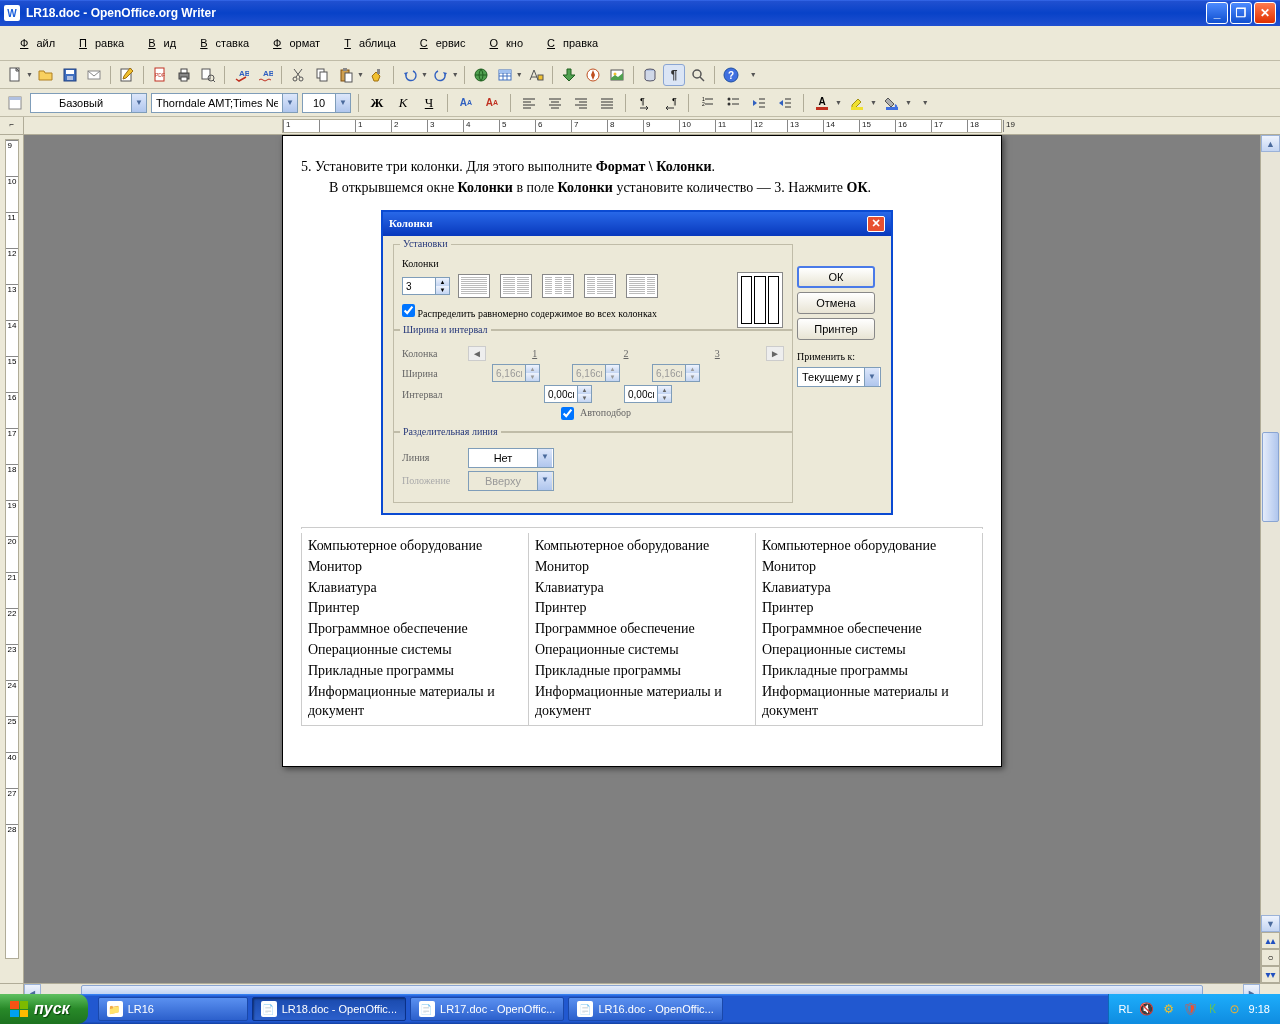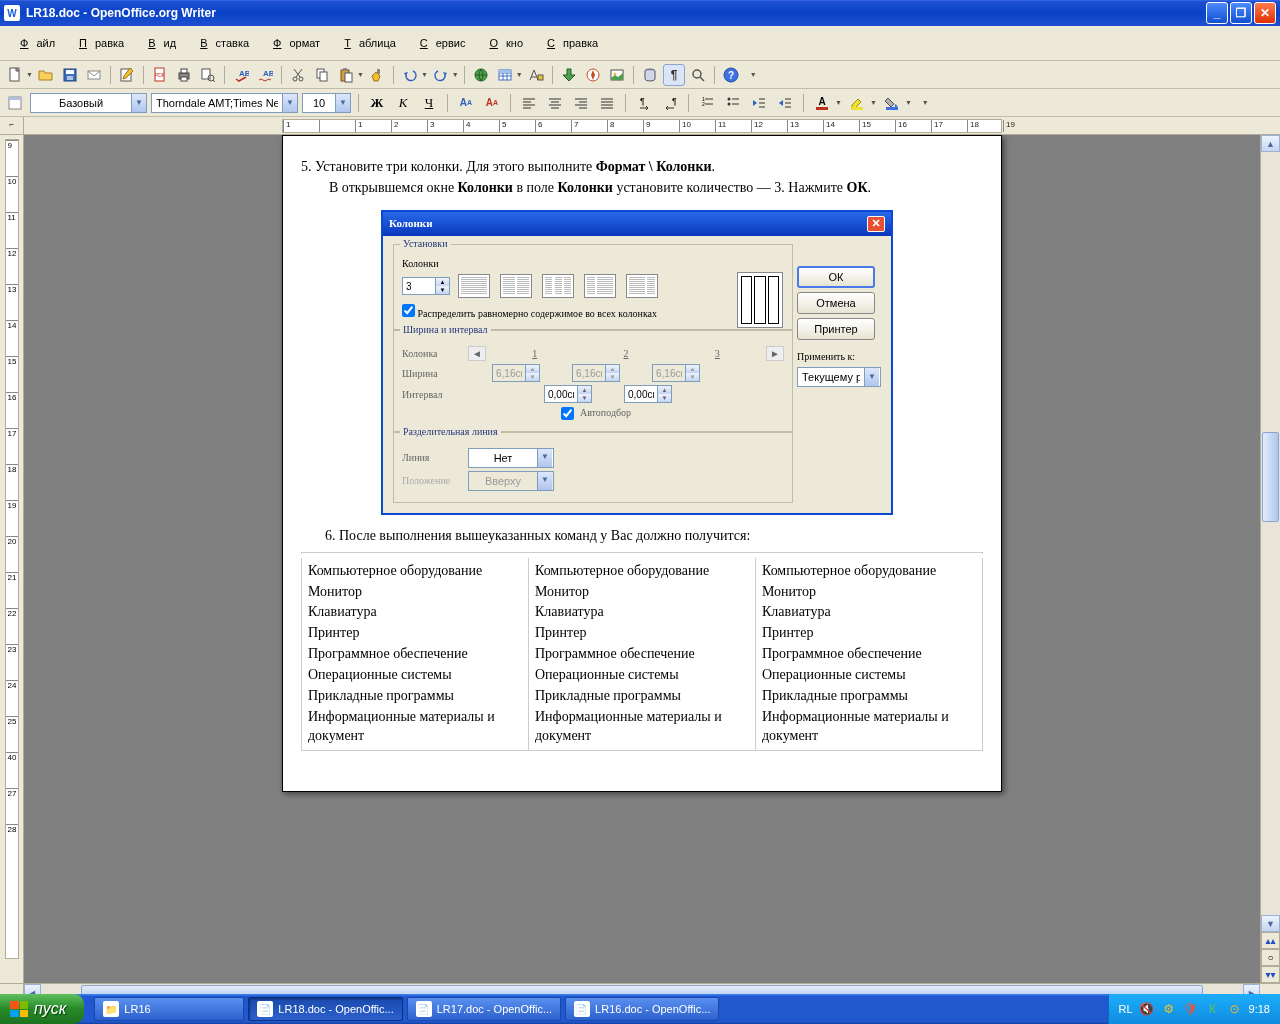--- a/index.html
+++ b/index.html
@@ -85,21 +85,21 @@
 
 .hscroll { height: 18px; background: #ece9d8; display: flex; border-top: 1px solid #b0ac98; }
 .hscroll .scroll-track-h { flex: 1; background: #e8e5d8; position: relative; }
 .hscroll .scroll-thumb-h { position: absolute; left: 40px; right: 40px; top: 1px; bottom: 1px; background: linear-gradient(to bottom,#e4ecfb,#b0c6ed); border: 1px solid #8aa5d2; border-radius: 2px; }
 
 
 .statusbar { height: 4px; background: #ece9d8; border-top: 1px solid #b0ac98; }
 
 
 .taskbar { position: absolute; left: 0; right: 0; bottom: 0; height: 30px; background: linear-gradient(to bottom,#3b8af8 0%,#2158d0 8%,#2158d0 92%,#13409f 100%); display: flex; align-items: center; }
-.start-btn { height: 30px; padding: 0 18px 0 10px; background: linear-gradient(to bottom,#5fc060 0%,#288928 50%,#1d7220 100%); color: #fff; font-weight: normal; font-style: italic; font-size: 16px; display: flex; align-items: center; border-radius: 0 10px 10px 0; cursor: pointer; text-shadow: 1px 1px 1px #084008; gap: 6px; }
+.start-btn { height: 30px; padding: 0 18px 0 10px; background: linear-gradient(to bottom,#5fc060 0%,#288928 50%,#1d7220 100%); color: #fff; font-weight: bold; font-style: italic; font-size: 16px; display: flex; align-items: center; border-radius: 0 10px 10px 0; cursor: pointer; text-shadow: 1px 1px 1px #084008; gap: 6px; }
 .start-flag { width: 18px; height: 16px; display: grid; grid-template-columns: 1fr 1fr; grid-template-rows: 1fr 1fr; gap: 1px; }
 .start-flag span:nth-child(1){background:#f65314;} .start-flag span:nth-child(2){background:#7cbb00;} .start-flag span:nth-child(3){background:#00a1f1;} .start-flag span:nth-child(4){background:#ffbb00;}
 .task-btn { height: 24px; margin: 0 2px; padding: 0 8px; background: linear-gradient(to bottom,#5a90f0,#2c60cc); border: 1px solid #1a48aa; border-radius: 2px; color: #fff; font-size: 11px; display: flex; align-items: center; gap: 5px; cursor: pointer; min-width: 150px; max-width: 160px; overflow: hidden; white-space: nowrap; }
 .task-btn.active { background: linear-gradient(to bottom,#1a4aad,#2c60cc); border-color: #0a3088; box-shadow: inset 1px 1px 2px rgba(0,0,0,0.4); }
 .task-btn .ico { width: 16px; height: 16px; background: #fff; border-radius: 2px; display: inline-flex; align-items: center; justify-content: center; font-size: 10px; color: #d4a020; flex-shrink: 0; }
 .tray { margin-left: auto; height: 30px; background: linear-gradient(to bottom,#1dadfb,#0f8ce0); border-left: 1px solid #0a6ab8; padding: 0 10px; display: flex; align-items: center; gap: 6px; color: #fff; font-size: 11px; }
 .tray .tray-ico { width: 16px; height: 16px; display: inline-flex; align-items: center; justify-content: center; font-size: 12px; }
 
 .ruler-marks { position: absolute; left: 0; right: 0; top: 0; bottom: 0; display: flex; font-size: 8px; color: #222; }
 .ruler-marks span { min-width: 36px; border-left: 1px solid #888; padding-left: 2px; }
@@ -650,21 +650,20 @@
                 <label style="color:#aaa;">Положение</label>
                 <div class="combo disabled-field" style="width:86px;">
                   <input class="disabled-field" style="width: 68px;" readonly="" value="Вверху">
                   <span class="dd">▼</span>
                 </div>
               </div>
           </div>
         </div>
       </div>
 
-      <p style="margin:6px 0 6px 24px;">6.   После выполнения вышеуказанных команд у Вас должно получится:</p>
 
       <div class="three-col-head"></div>
       <div class="three-col" id="three-col">
           <div>
             <p>Компьютерное оборудование</p>
             <p>Монитор</p>
             <p>Клавиатура</p>
             <p>Принтер</p>
             <p>Программное обеспечение</p>
             <p>Операционные системы</p>

